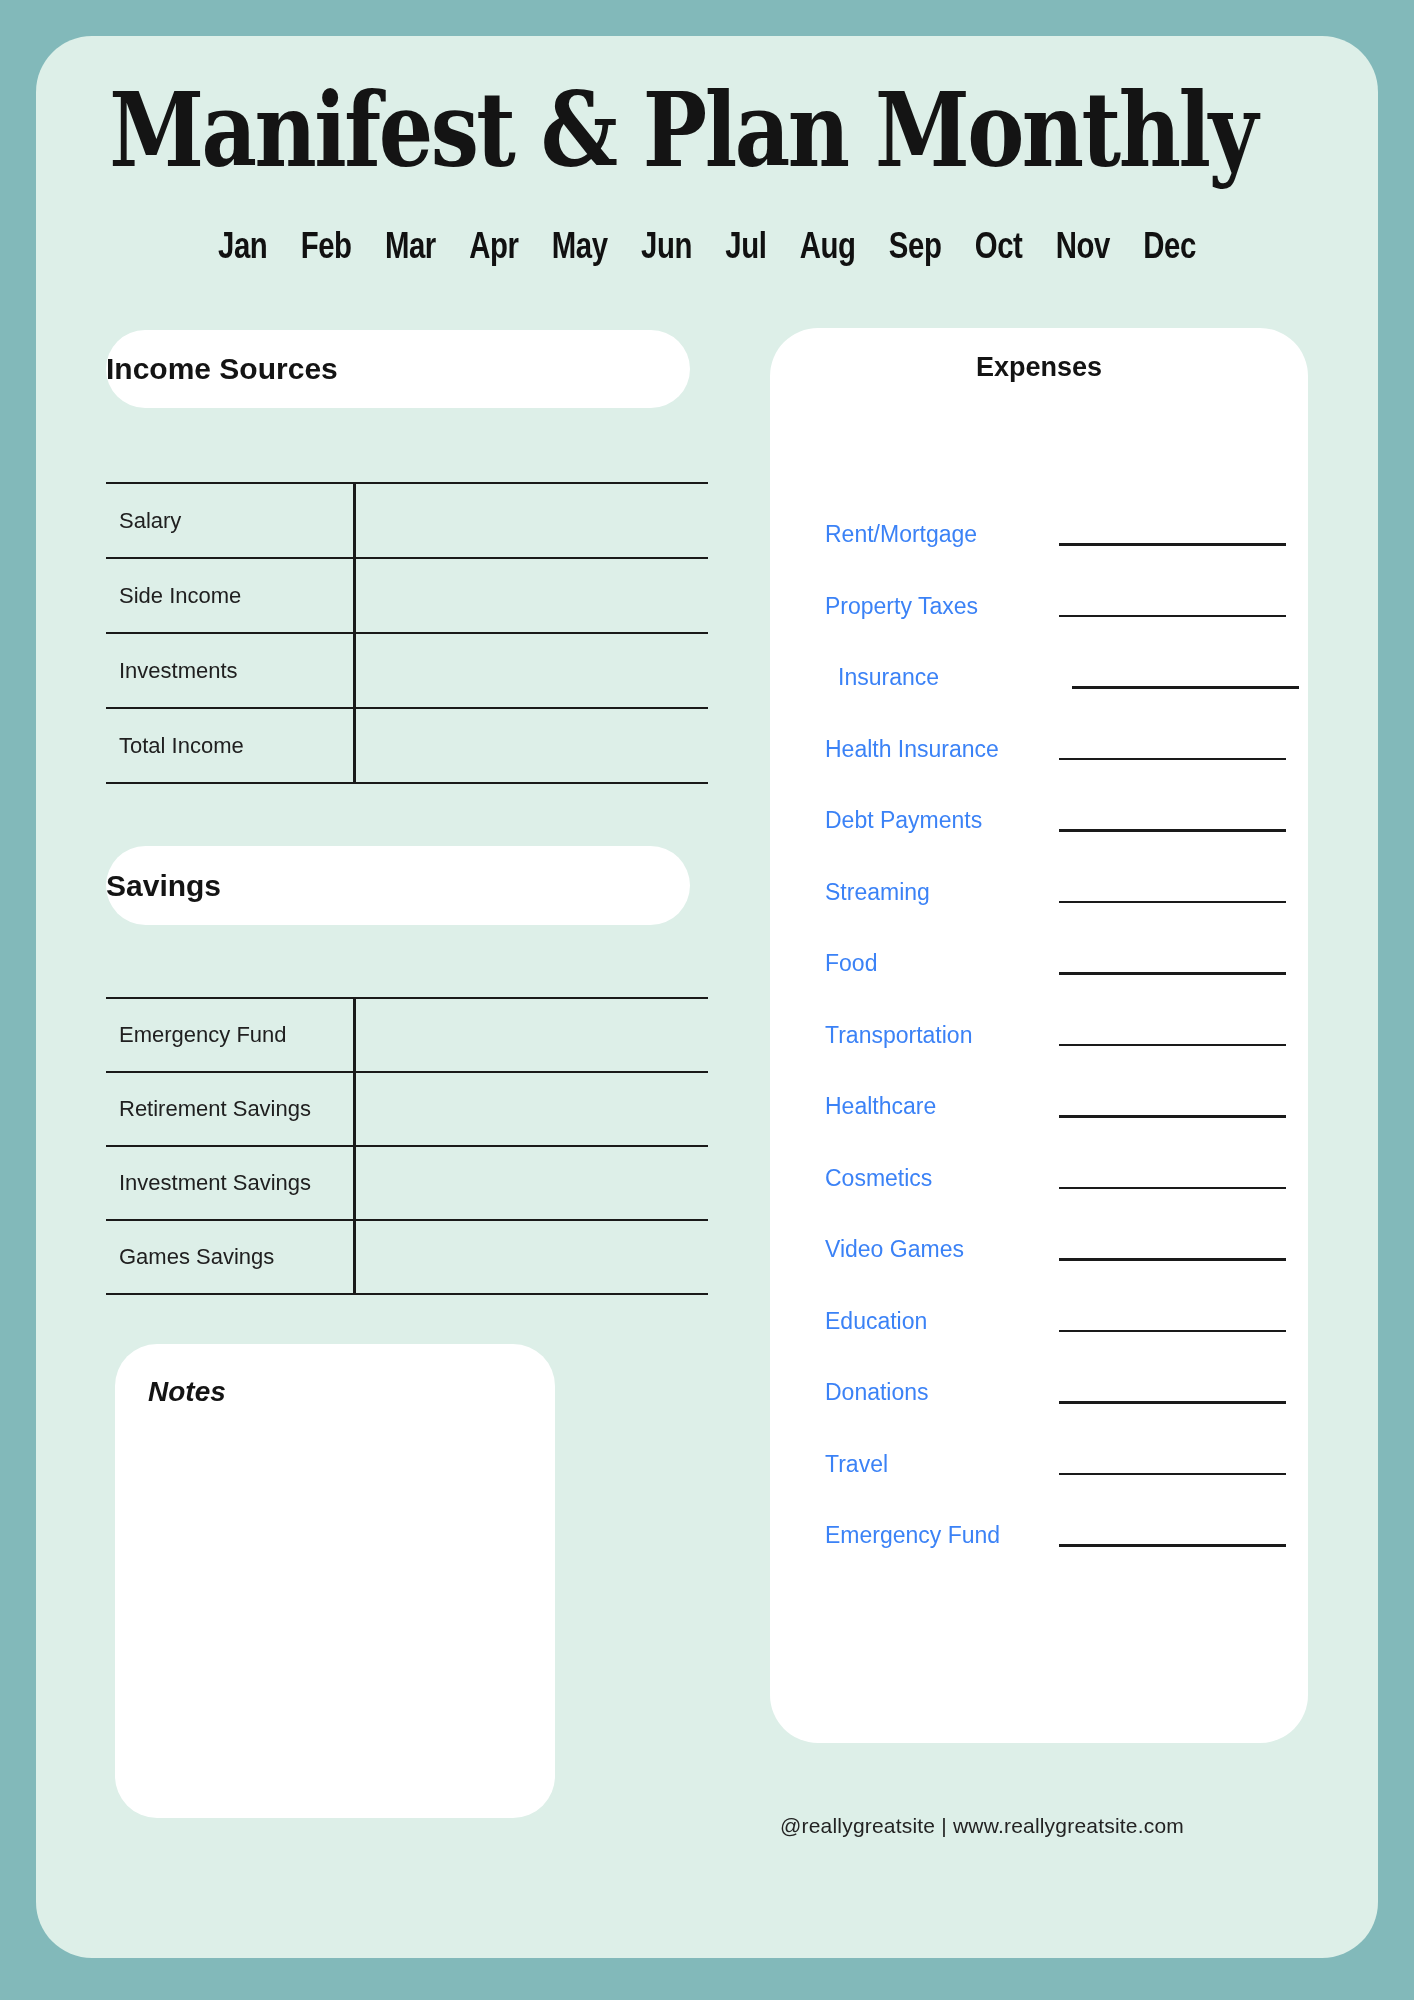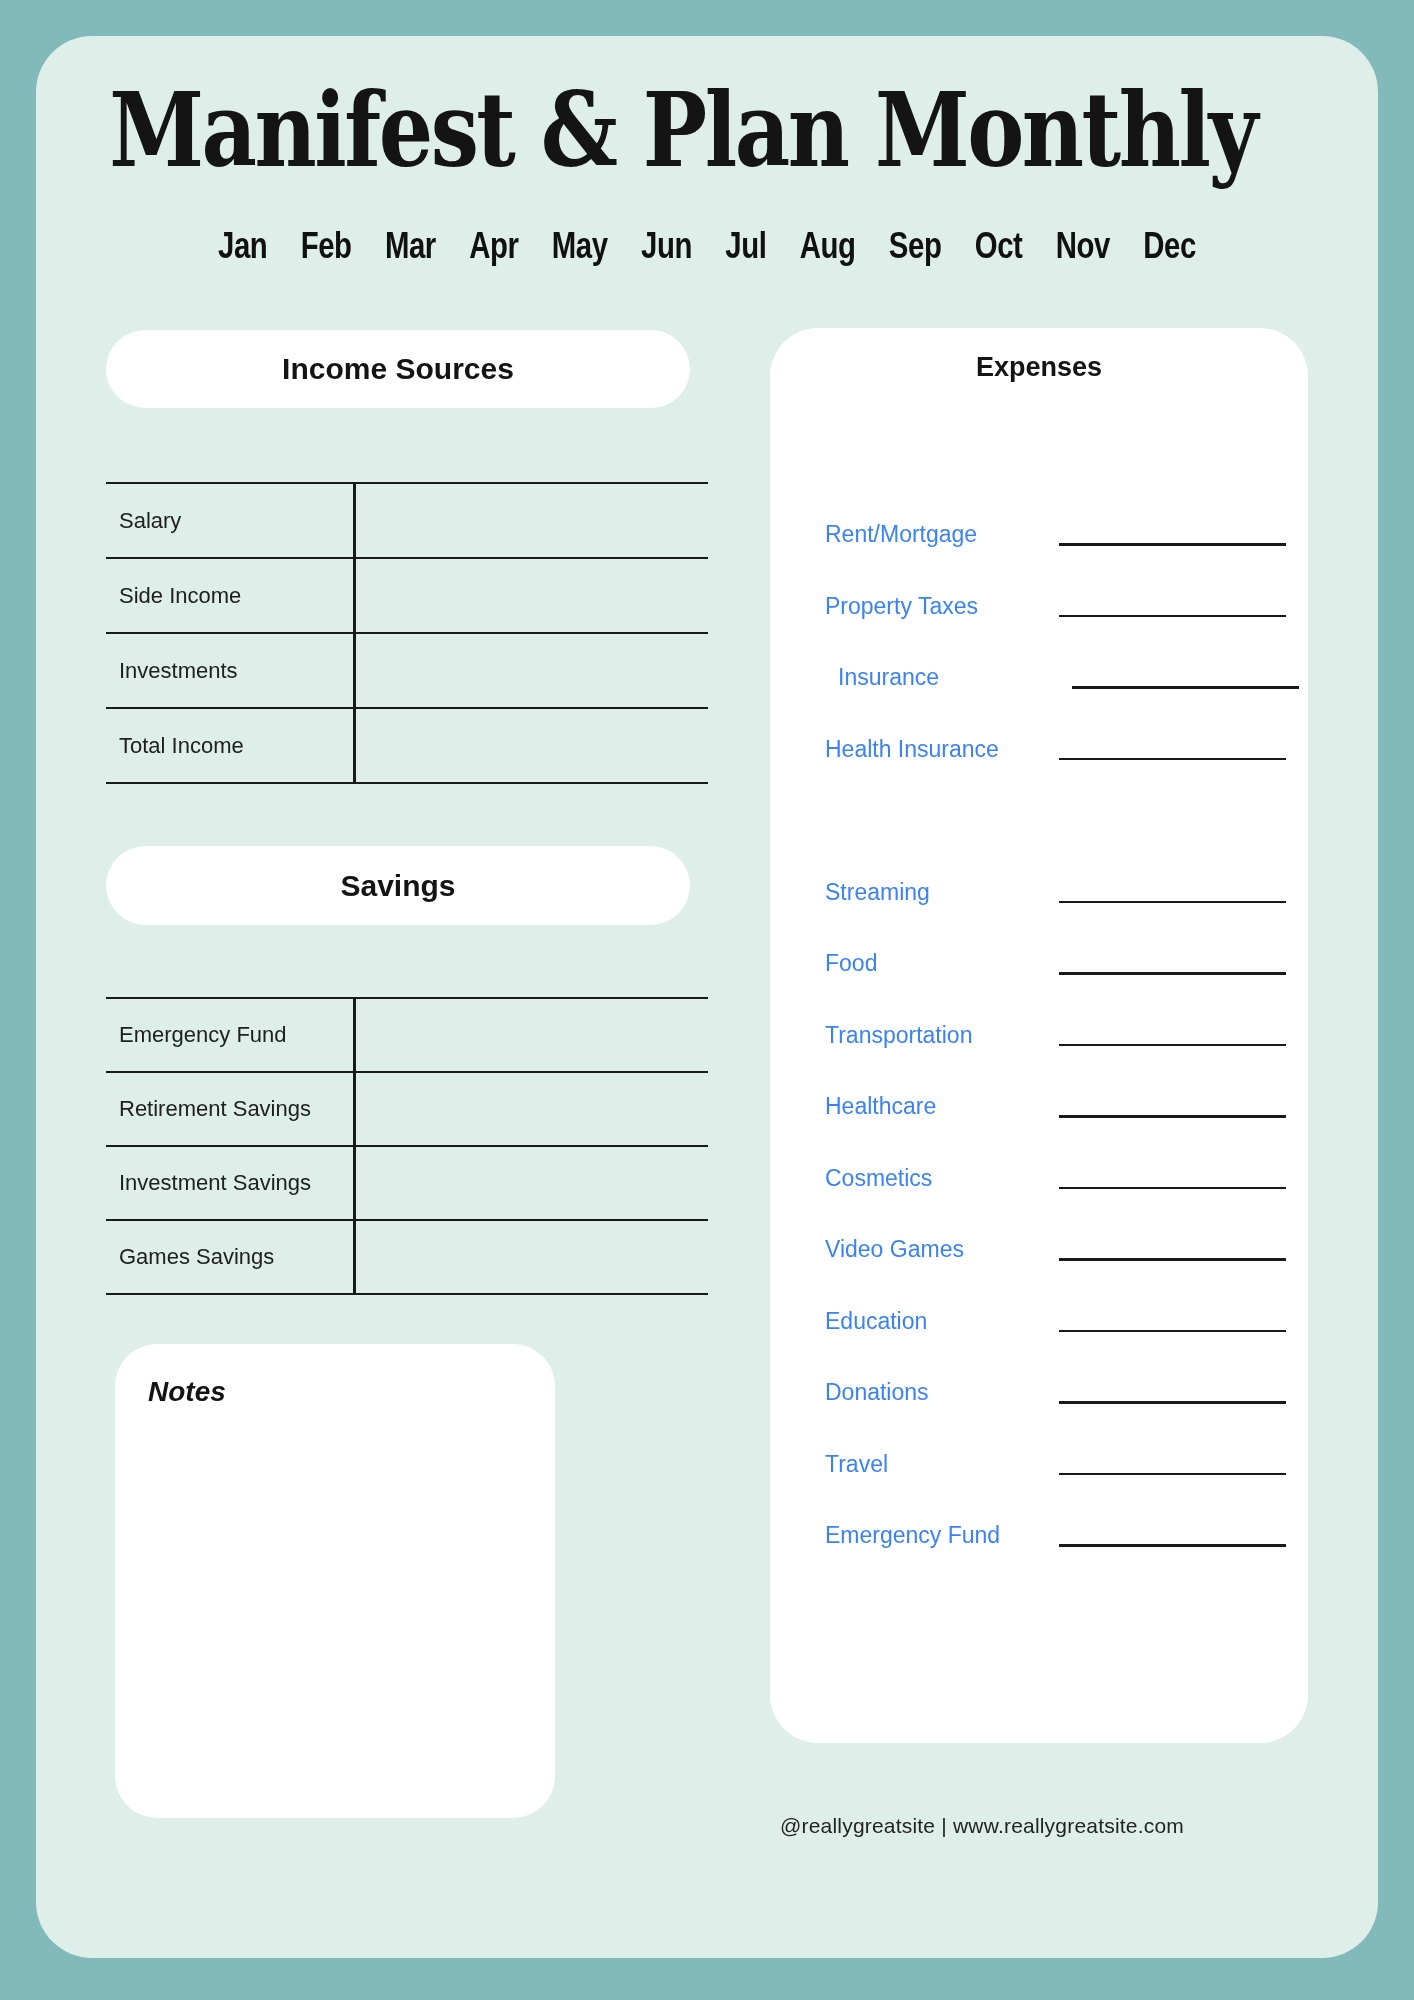--- a/index.html
+++ b/index.html
@@ -14,21 +14,21 @@
   .page-inner{position:absolute;left:36px;top:36px;right:36px;bottom:42px;background:var(--page);border-radius:56px;}
 
   
   .title{position:absolute;left:0;top:74px;width:1284px;text-align:center;white-space:nowrap;}
   .title span{display:inline-block;font-family:"DejaVu Serif",serif;font-weight:700;font-size:102px;line-height:112px;letter-spacing:-3px;transform:scaleX(0.84);transform-origin:center;color:#141414;}
 
   
   .months{position:absolute;top:226px;left:50%;width:1200px;margin-left:-600px;display:flex;justify-content:space-between;transform:scaleX(0.815);transform-origin:center;font-weight:700;font-size:36px;line-height:40px;letter-spacing:-0.5px;color:#111;}
 
   
-  .pill{position:absolute;background:var(--card);border-radius:40px;display:flex;align-items:center;justify-content:center;font-weight:700;font-size:30px;color:#141414;}
+  .pill{position:absolute;background:var(--card);border-radius:40px;display:flex;align-items:center;font-weight:700;font-size:30px;color:#141414;}
   .pill.income{left:106px;top:330px;width:584px;height:78px;}
   .pill.savings{left:106px;top:846px;width:584px;height:79px;}
 
   
   .tbl{position:absolute;left:106px;width:602px;border-top:2px solid var(--ink);margin-top:12px;}
   .tbl.income{top:470px;}
   .tbl.savings{top:985px;}
   .t-row{position:relative;display:flex;align-items:center;border-bottom:2px solid var(--ink);}
   .tbl.income .t-row{height:73px;}
   .tbl.savings .t-row{height:72px;}
@@ -152,20 +152,24 @@
   <div class="exp-row" style="top: 302px; margin-left: 13px;">
     <span class="exp-label">Insurance</span>
     <div class="exp-line"></div>
   </div>
 
   <div class="exp-row" style="top: 373.5px;">
     <span class="exp-label">Health Insurance</span>
     <div class="exp-line"></div>
   </div>
 
+  <div class="exp-row" style="top: 445px;">
+    <span class="exp-label">Debt Payments</span>
+    <div class="exp-line"></div>
+  </div>
 
   <div class="exp-row" style="top: 516.5px;">
     <span class="exp-label">Streaming</span>
     <div class="exp-line"></div>
   </div>
 
   <div class="exp-row" style="top: 588px;">
     <span class="exp-label">Food</span>
     <div class="exp-line"></div>
   </div>

